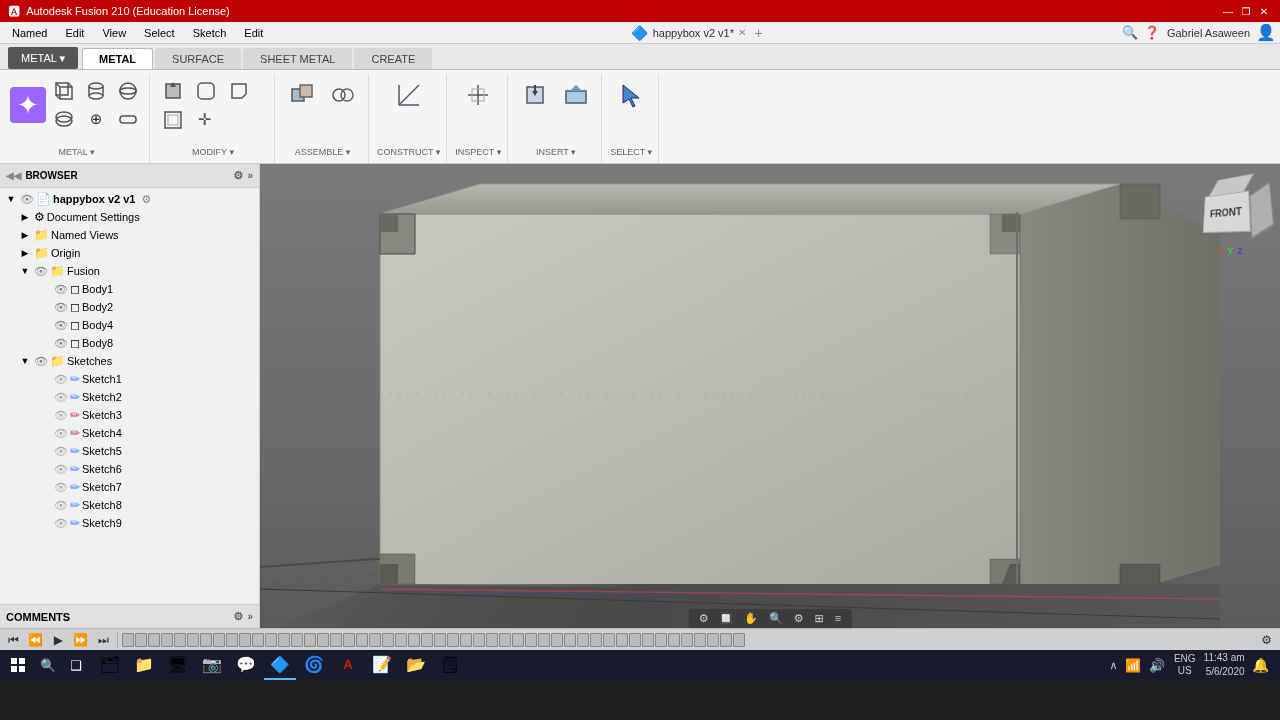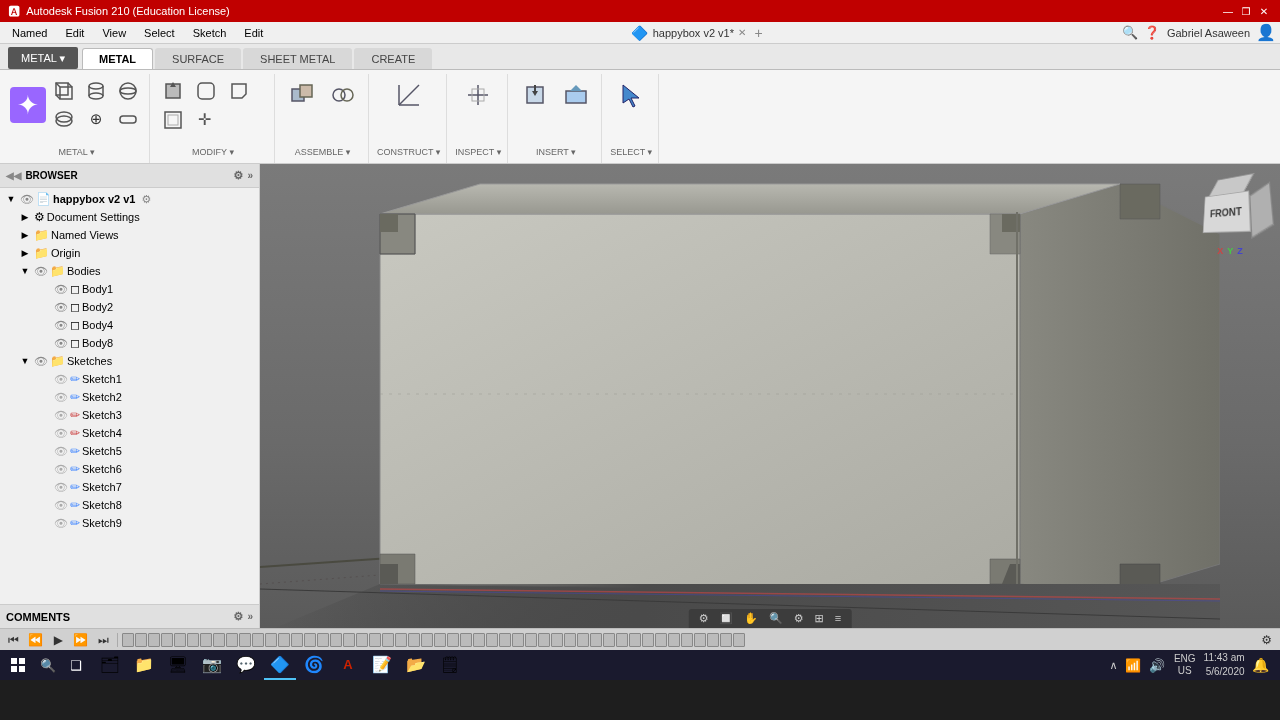--- a/index.html
+++ b/index.html
@@ -589,21 +589,21 @@
       <div class="tree-item tree-indent-1">
         <span class="expand-icon">▶</span>
         <span class="item-icon" style="color:#888;">📁</span>
         <span>Origin</span>
       </div>
 
       <div class="tree-item tree-indent-1">
         <span class="expand-icon">▼</span>
         <span class="eye-icon">👁</span>
         <span class="item-icon">📁</span>
-        <span>Bodies</span>
+        <span>Fusion</span>
       </div>
       <div class="tree-item tree-indent-3">
         <span class="eye-icon">👁</span>
         <span class="item-icon">◻</span>
         <span>Body1</span>
       </div>
       <div class="tree-item tree-indent-3">
         <span class="eye-icon">👁</span>
         <span class="item-icon">◻</span>
         <span>Body2</span>

